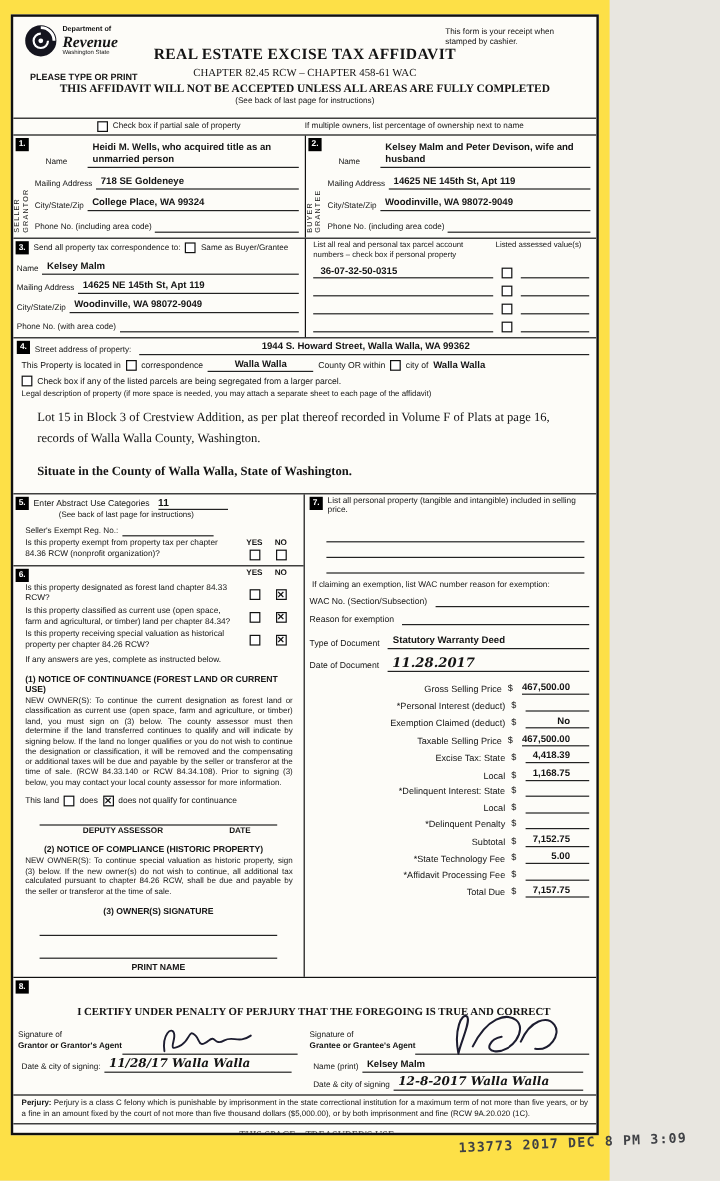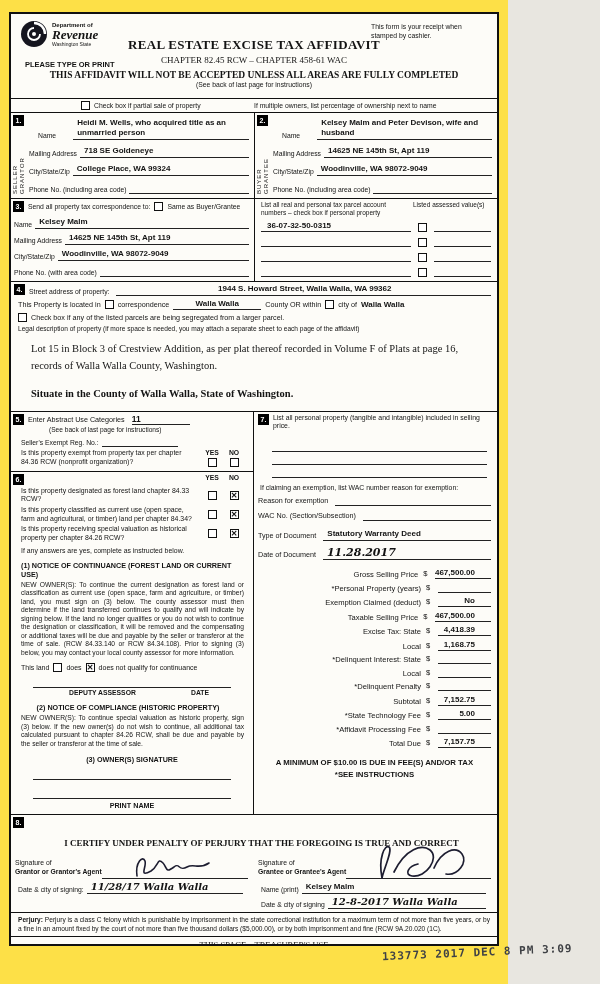--- a/index.html
+++ b/index.html
@@ -399,44 +399,44 @@
         <div class="s7head">
           <span class="badge">7.</span>
           <span class="qtext">List all personal property (tangible and intangible) included in selling price.</span>
         </div>
         <div class="blank" style="margin-top:8px"></div>
         <div class="blank"></div>
         <div class="blank"></div>
 
         <div class="s7lbl">If claiming an exemption, list WAC number reason for exemption:</div>
         <div class="inlrow">
+          <span class="flabel">WAC No. (Section/Subsection)</span>
+          <span class="fline"></span>
+        </div>
+        <div class="inlrow">
           <span class="flabel">Reason for exemption</span>
-          <span class="fline"></span>
-        </div>
-        <div class="inlrow">
-          <span class="flabel">WAC No. (Section/Subsection)</span>
           <span class="fline"></span>
         </div>
         <div class="inlrow" style="margin-top:8px">
           <span class="flabel">Type of Document</span>
           <span class="fline">Statutory Warranty Deed</span>
         </div>
         <div class="inlrow" style="margin-top:7px">
           <span class="flabel">Date of Document</span>
           <span class="fline hw" style="font-size:11px">11.28.2017</span>
         </div>
 
         <div style="margin-top:8px">
           <div class="mrow">
             <span class="mlabel">Gross Selling Price</span>
             <span class="mdollar">$</span>
             <span class="mline">467,500.00</span>
           </div>
           <div class="mrow">
-            <span class="mlabel">*Personal Property (years)</span>
+            <span class="mlabel">*Personal Interest (deduct)</span>
             <span class="mdollar">$</span>
             <span class="mline"></span>
           </div>
           <div class="mrow">
             <span class="mlabel">Exemption Claimed (deduct)</span>
             <span class="mdollar">$</span>
             <span class="mline">No</span>
           </div>
           <div class="mrow">
             <span class="mlabel">Taxable Selling Price</span>
@@ -483,24 +483,20 @@
             <span class="mdollar">$</span>
             <span class="mline"></span>
           </div>
           <div class="mrow">
             <span class="mlabel">Total Due</span>
             <span class="mdollar">$</span>
             <span class="mline">7,157.75</span>
           </div>
         </div>
 
-        <div class="minnote">
-          <div>A MINIMUM OF $10.00 IS DUE IN FEE(S) AND/OR TAX</div>
-          <div>*SEE INSTRUCTIONS</div>
-        </div>
       </div>
     </div>
 
     <div class="sec8">
       <div class="s8head">
         <span class="badge">8.</span>
         <span class="certify">I CERTIFY UNDER PENALTY OF PERJURY THAT THE FOREGOING IS TRUE AND CORRECT</span>
       </div>
       <div class="s8cols">
         <div class="s8col">

